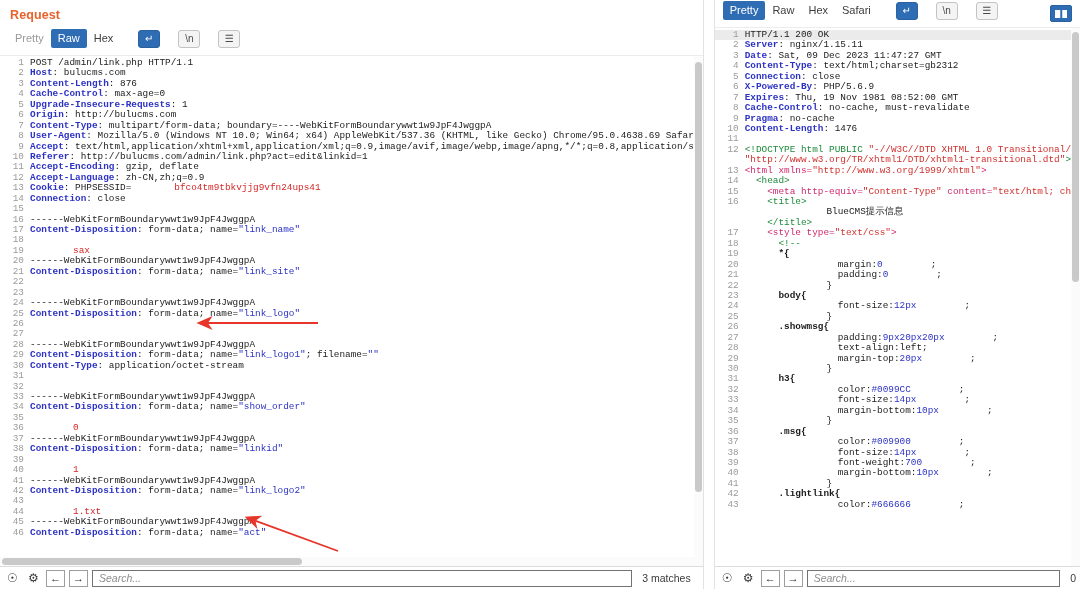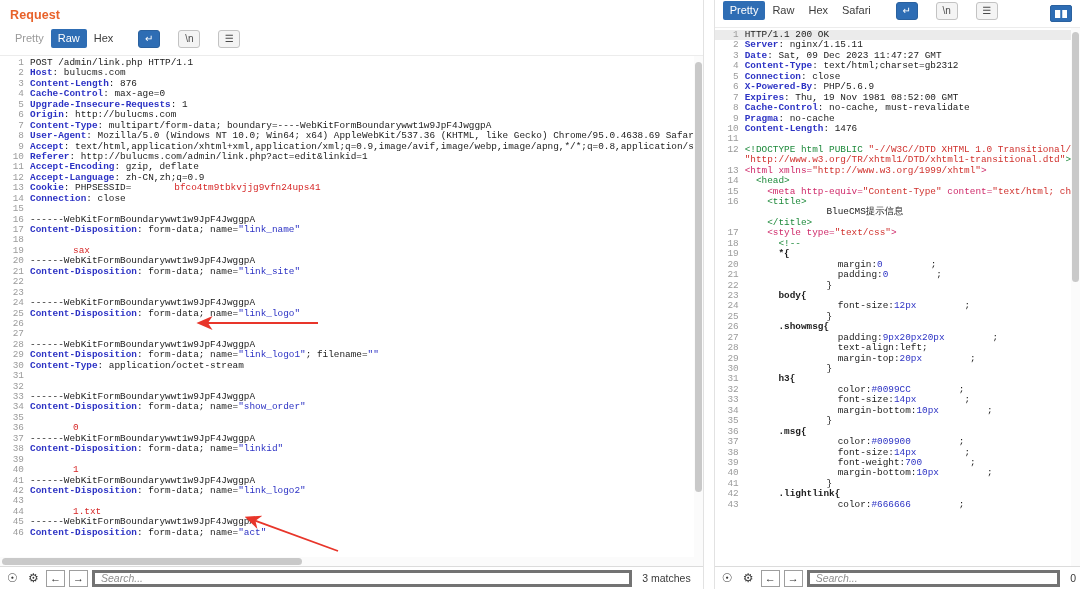--- a/index.html
+++ b/index.html
@@ -166,21 +166,21 @@
     width: 19px; height: 17px;
     border: 1px solid #9e9e9e;
     background: #ffffff;
     display: flex; align-items: center; justify-content: center;
     font-size: 11px; color: #262626;
     box-sizing: border-box;
   }
   .search-box {
     flex: 1 1 auto;
     height: 17px;
-    border: 3px solid #737373;
+    border: 1px solid #737373;
     background: #ffffff;
     display: flex; align-items: center;
     padding-left: 6px;
     box-sizing: border-box;
     font-size: 10.5px;
     font-style: italic;
     color: #8d8d8d;
     min-width: 0;
     overflow: hidden;
     white-space: nowrap;

